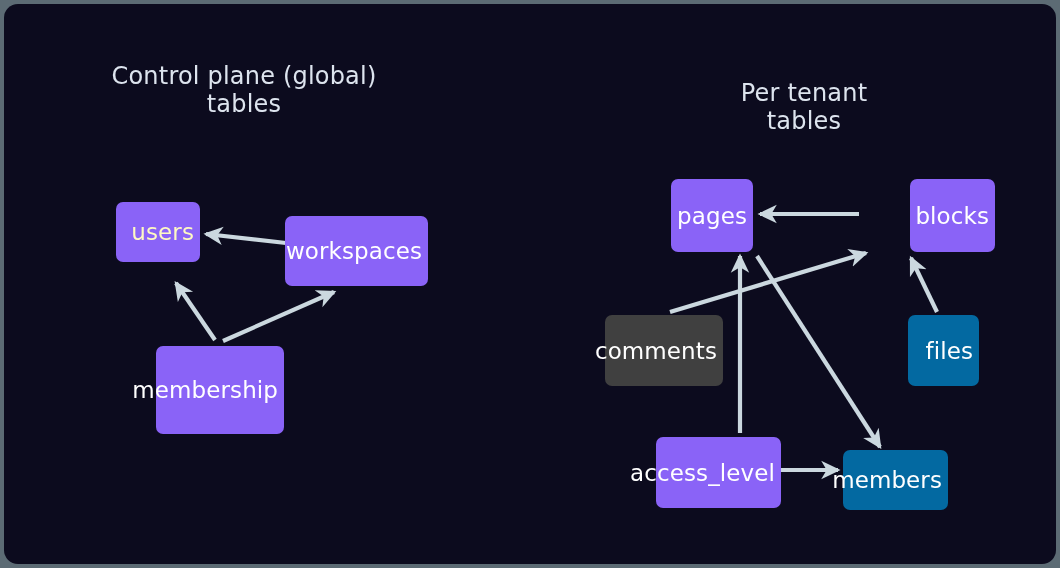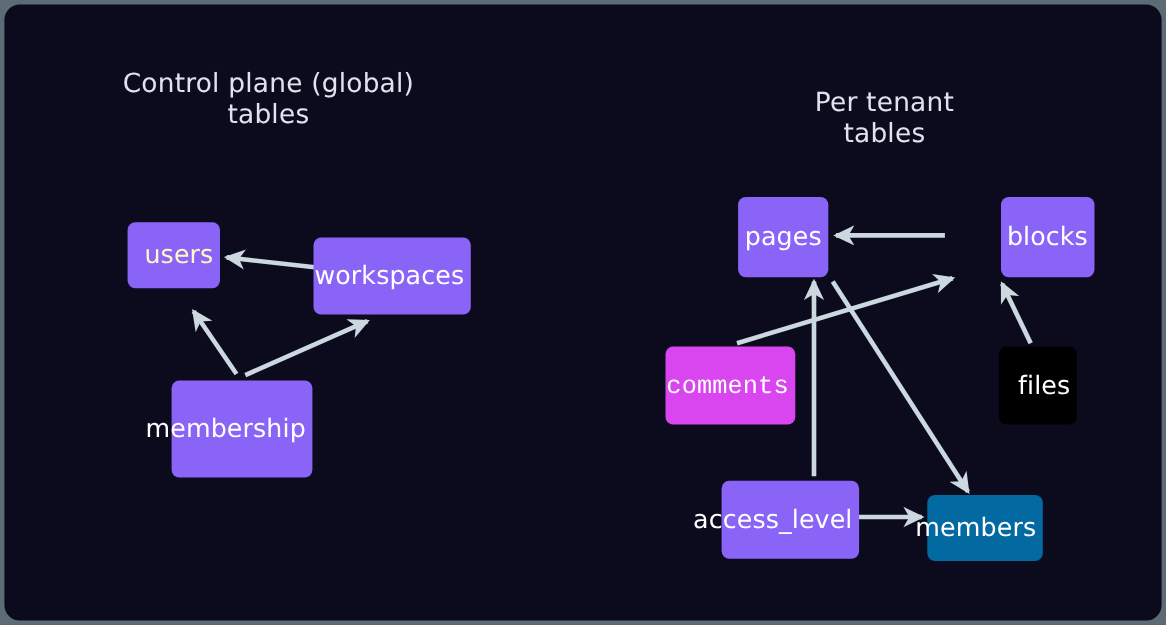--- a/index.html
+++ b/index.html
@@ -111,24 +111,24 @@
         </div>
         <div class="node" style="left: 152px; top: 342px; width: 128px; height: 88px; background: rgb(138, 99, 247); color: rgb(255, 255, 255);">
           <span>membership</span>
         </div>
         <div class="node" style="left: 667px; top: 175px; width: 82px; height: 73px; background: rgb(138, 99, 247); color: rgb(255, 255, 255);">
           <span>pages</span>
         </div>
         <div class="node" style="left: 858px; top: 175px; width: 85px; height: 73px; background: rgb(138, 99, 247); color: rgb(255, 255, 255); margin-left: 48px;">
           <span>blocks</span>
         </div>
-        <div class="node" style="left: 601px; top: 311px; width: 118px; height: 71px; background: #d946ef; color: rgb(255, 255, 255); font-family: Liberation Mono, monospace;">
+        <div class="node" style="left: 601px; top: 311px; width: 118px; height: 71px; background: #404040; color: rgb(255, 255, 255);">
           <span>comments</span>
         </div>
-        <div class="node" style="left: 904px; top: 311px; width: 71px; height: 71px; background: #000000; color: rgb(255, 255, 255);">
+        <div class="node" style="left: 904px; top: 311px; width: 71px; height: 71px; background: #0369a1; color: rgb(255, 255, 255);">
           <span>files</span>
         </div>
         <div class="node" style="left: 652px; top: 433px; width: 125px; height: 71px; background: rgb(138, 99, 247); color: rgb(255, 255, 255);">
           <span>access_level</span>
         </div>
         <div class="node" style="left: 839px; top: 446px; width: 105px; height: 60px; background: #0369a1; color: rgb(255, 255, 255);">
           <span>members</span>
         </div>
       </div>
 

